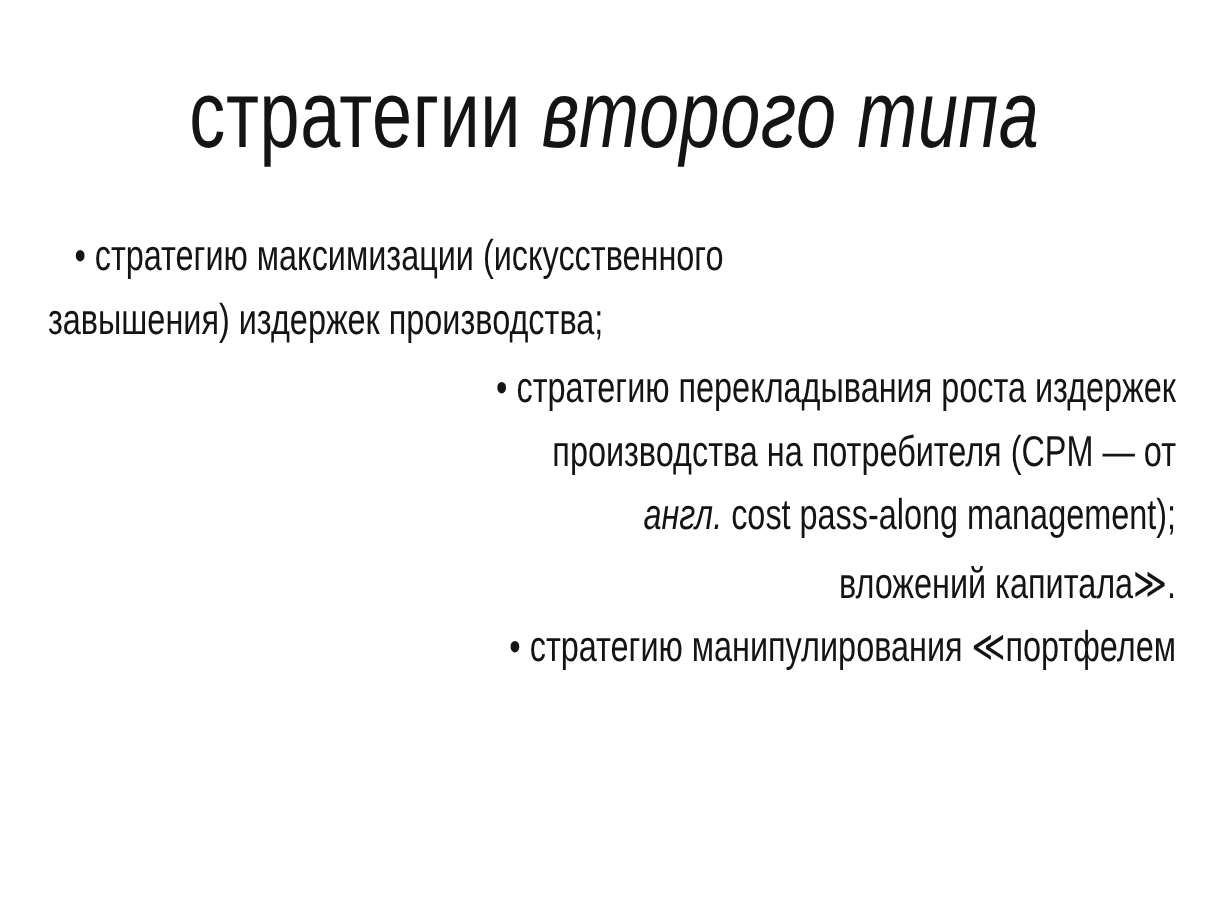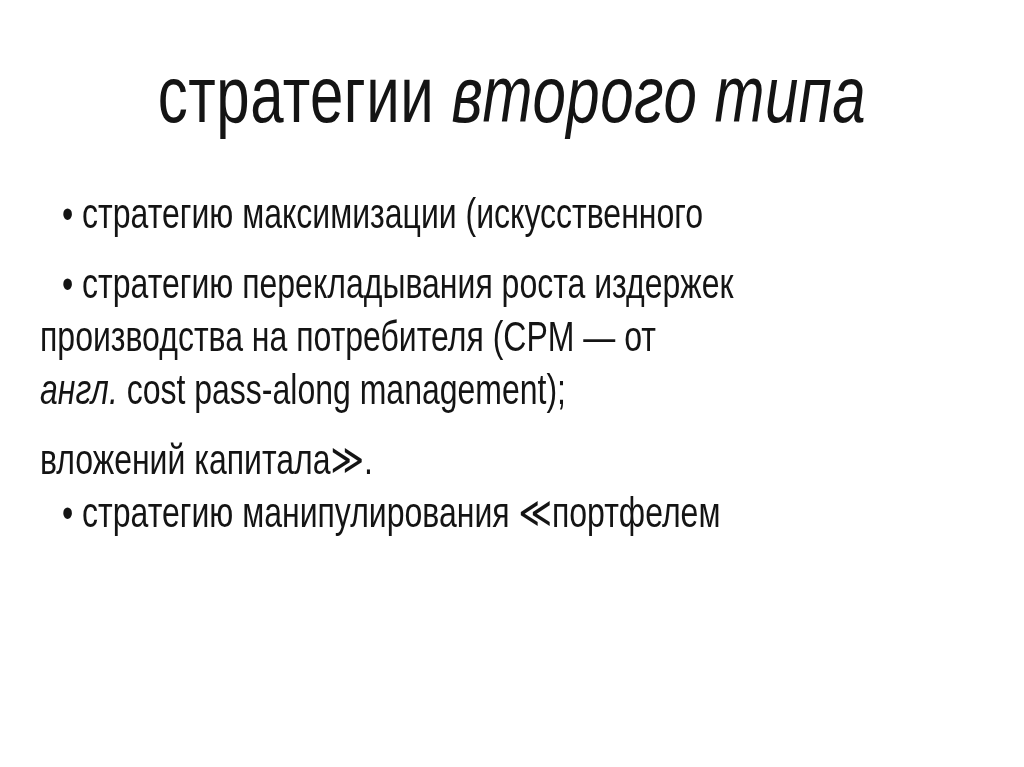--- a/index.html
+++ b/index.html
@@ -29,27 +29,28 @@
     font-weight: 400;
     letter-spacing: 0.5px;
     text-align: center;
     white-space: nowrap;
   }
   .bullets {
     position: absolute;
     top: 188px;
     left: 40px;
     width: 940px;
-    font-size: 32px;
+    font-size: 27px;
   }
   .bullet {
     margin: 0;
   }
   .bullet + .bullet {
-    margin-top: 17px;
+    margin-top: 4px;
+    text-align: right;
   }
   .line {
     height: 53px;
     line-height: 53px;
     white-space: nowrap;
   }
   .line.first {
     padding-left: 22px;
   }
   
@@ -64,20 +65,21 @@
 </style>
 </head>
 <body style="background: rgb(255, 255, 255); color: rgb(20, 20, 20);">
 
 <div class="slide">
   <h1 class="title"><span class="stretch"><span>стратегии </span><span class="it">второго типа</span></span></h1>
 
   <div class="bullets" id="bullet-list">
       <div class="bullet">
         <div class="line first"><span class="stretch"><span>• стратегию максимизации (искусственного</span></span></div>
+        <div class="line"><span class="stretch"><span>завышения) издержек производства;</span></span></div>
       </div>
       <div class="bullet">
         <div class="line first"><span class="stretch"><span>• стратегию перекладывания роста издержек</span></span></div>
         <div class="line"><span class="stretch"><span>производства на потребителя (CPM — от</span></span></div>
         <div class="line"><span class="stretch"><span class="it">англ.</span><span> cost pass-along management);</span></span></div>
       </div>
       <div class="bullet">
         <div class="line"><span class="stretch"><span>вложений капитала≫.</span></span></div>
         <div class="line first"><span class="stretch"><span>• стратегию манипулирования ≪портфелем</span></span></div>
       </div>

